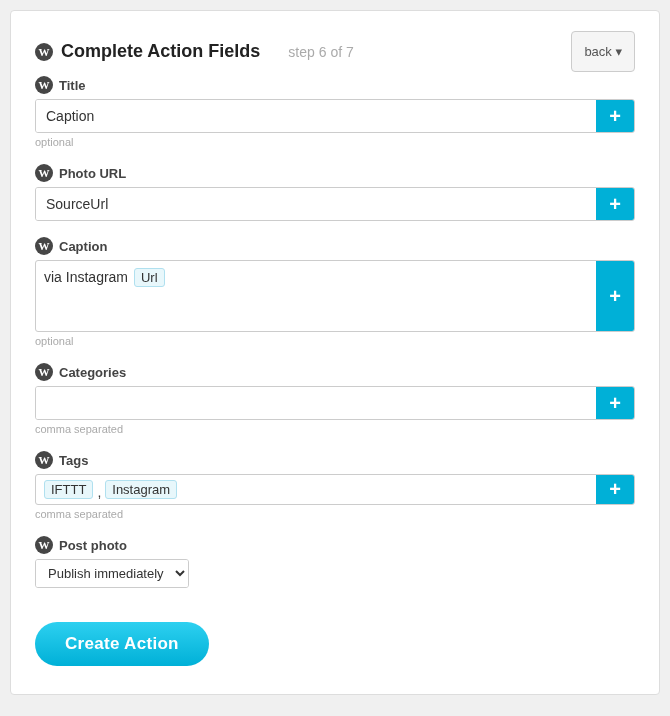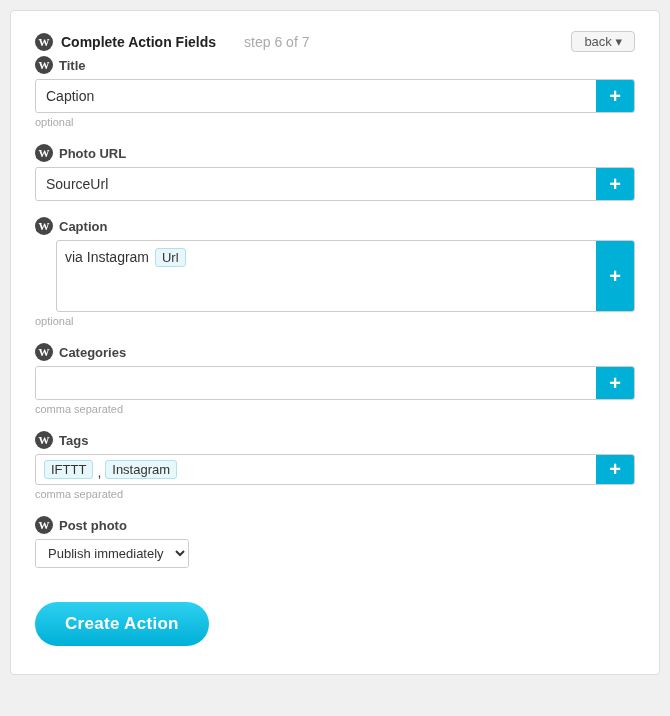--- a/index.html
+++ b/index.html
@@ -27,34 +27,34 @@
       align-items: center;
       justify-content: space-between;
       margin-bottom: 4px;
     }
     .header-left {
       display: flex;
       align-items: center;
       gap: 8px;
     }
     .header-title {
-      font-size: 14px;
+      font-size: 18px;
       font-weight: bold;
       color: #222;
     }
     .step-label {
       font-size: 14px;
       color: #aaa;
       margin-left: 20px;
     }
     .back-btn {
       background: #f5f5f5;
       border: 1px solid #ccc;
       border-radius: 4px;
-      padding: 2px 12px;
+      padding: 12px 12px;
       font-size: 13px;
       color: #555;
       cursor: pointer;
     }
     .subtitle {
       font-size: 15px;
       color: #555;
       margin-bottom: 18px;
     }
     .field-group {
@@ -206,21 +206,21 @@
       <button class="plus-btn">+</button>
     </div>
   </div>
 
   
   <div class="field-group">
     <div class="field-label">
       <span class="wp-icon">W</span>
       <span>Caption</span>
     </div>
-    <div class="input-row" style="align-items: flex-start; margin-left: 21px;">
+    <div class="input-row" style="align-items: flex-start;">
       <div style="flex:1; padding: 6px 8px; min-height: 70px; font-size:14px;">
         <span>via Instagram</span>
         <span class="tag-chip">Url</span>
       </div>
       <button class="plus-btn" style="align-self: stretch;">+</button>
     </div>
     <div class="hint">optional</div>
   </div>
 
   

